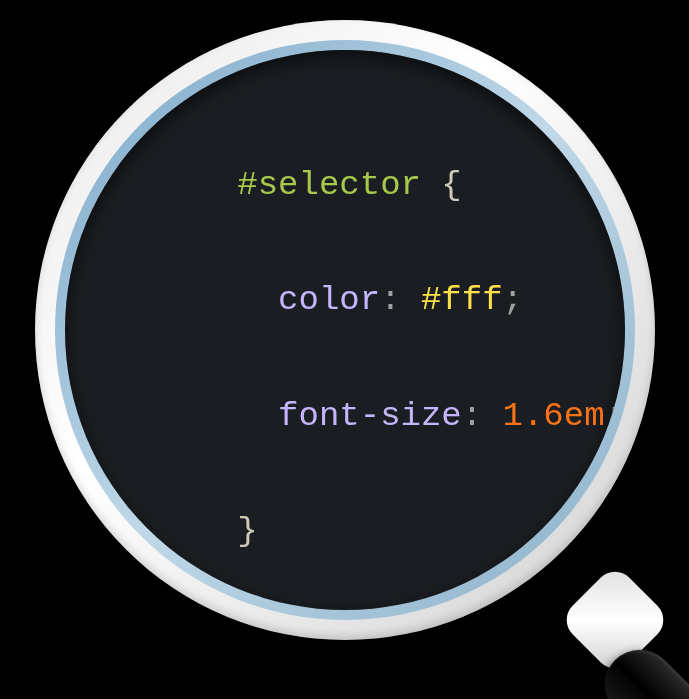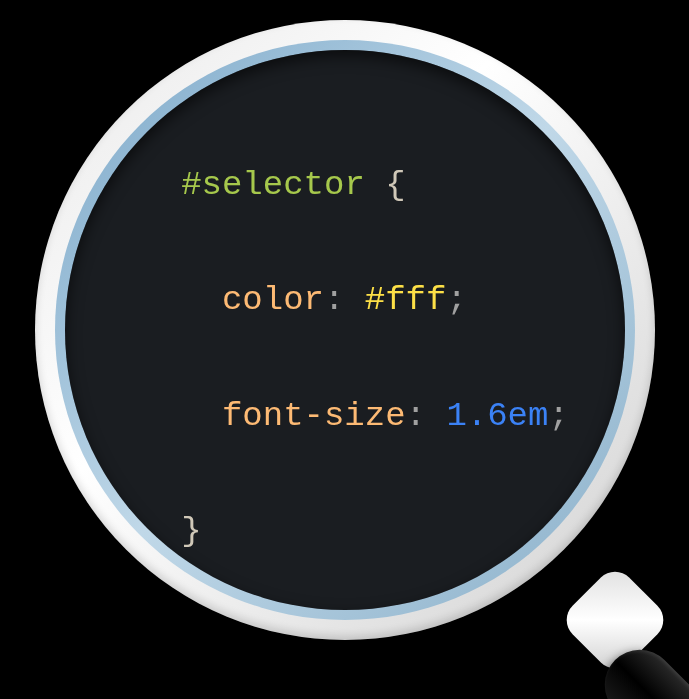--- a/index.html
+++ b/index.html
@@ -44,36 +44,36 @@
       position: absolute;
       top: 30px;
       left: 30px;
       width: 560px;
       height: 560px;
       border-radius: 50%;
       background: #1a1d21;
       box-shadow: inset 0 6px 15px rgba(0,0,0,0.6);
       display: flex;
       align-items: center;
-      justify-content: center;
+      justify-content: flex-end;
       padding-left: 60px;
       overflow: hidden;
     }
     .code-block {
       font-family: 'Menlo', 'Consolas', 'Courier New', monospace;
       font-size: 34px;
       line-height: 1.7;
       white-space: pre;
     }
     .tok-selector { color: #a6c84c; }
     .tok-brace { color: #d0c8b8; }
-    .tok-property { color: #fdba74; }
+    .tok-property { color: #c4b5fd; }
     .tok-punct { color: #a0a0a0; }
     .tok-value-color { color: #fde047; }
-    .tok-value-num { color: #3b82f6; }
+    .tok-value-num { color: #f97316; }
     .indent { display: inline-block; width: 1.2em; }
     .handle-joint {
       position: absolute;
       top: 560px;
       left: 540px;
       width: 80px;
       height: 80px;
       background: linear-gradient(135deg, #ddd 0%, #fff 50%, #ccc 100%);
       border-radius: 20px;
       transform: rotate(45deg);

